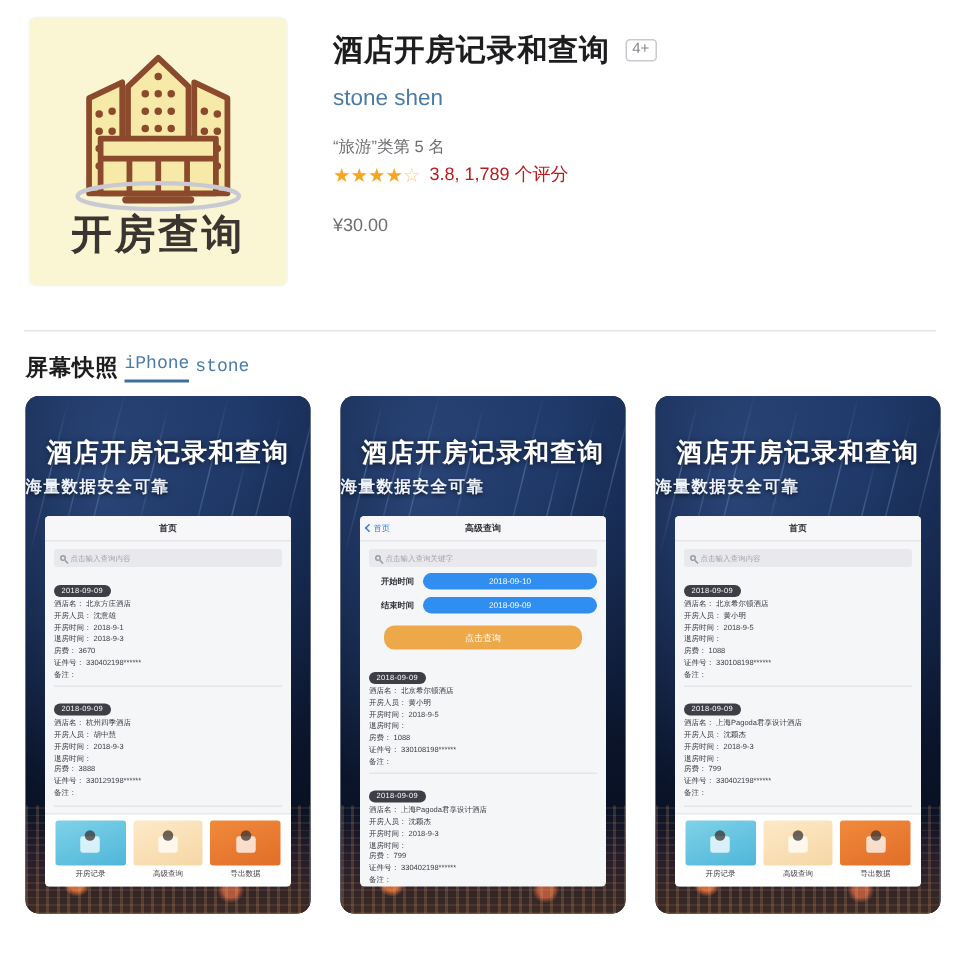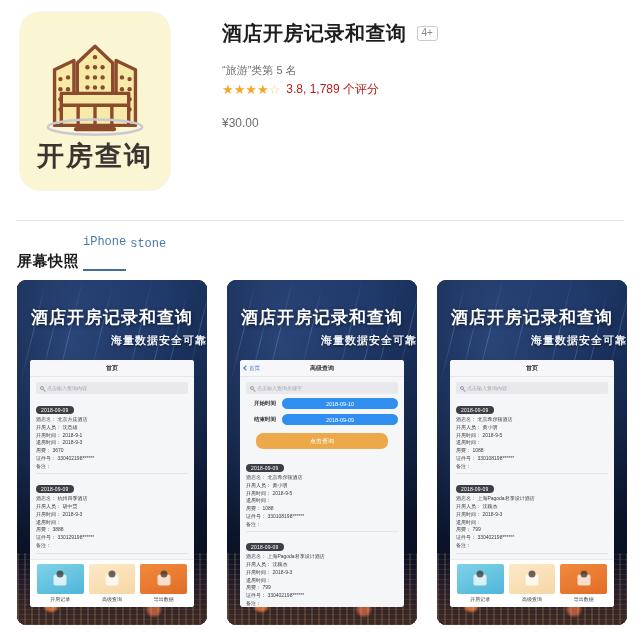--- a/index.html
+++ b/index.html
@@ -14,22 +14,22 @@
   .app-header {
     display: flex;
     padding: 12px 0 0 20px;
     height: 212px;
   }
   .icon-wrap {
     width: 178px; height: 178px;
     flex: 0 0 178px;
   }
   .app-icon {
-    width: 150px; height: 178px;
-    border-radius: 20px;
+    width: 171px; height: 178px;
+    border-radius: 4px;
     background: #faf5d2;
     position: relative;
     overflow: hidden;
     box-shadow: 0 0 0 1px rgba(0,0,0,0.04);
   }
   .app-icon svg { display: block; width: 100%; height: 100%; }
 
   .app-meta {
     padding-left: 24px;
     padding-top: 8px;
@@ -102,21 +102,21 @@
   }
   .shots-title {
     font-size: 15px;
     font-weight: bold;
     color: #1d1d1f;
     letter-spacing: .5px;
   }
   .shot-tab {
     font-size: 12px;
     color: #4a7ba7;
-    padding-bottom: 20px;
+    padding-bottom: 4px;
     cursor: pointer;
   }
   .shot-tab.active {
     border-bottom: 2px solid #3f6e99;
   }
 
   .shots-row {
     display: flex;
     gap: 20px;
   }
@@ -171,21 +171,21 @@
     font-family: "Liberation Serif", "DejaVu Serif", serif;
     font-weight: bold;
     font-size: 17px;
     color: #ffffff;
     letter-spacing: 1px;
     text-shadow: 0 1px 4px rgba(0,0,0,.6);
   }
   .shot-h2 {
     position: absolute;
     top: 53px; left: 0; right: 0;
-    text-align: right;
+    text-align: left;
     font-family: "Liberation Serif", "DejaVu Serif", serif;
     font-weight: bold;
     font-size: 11px;
     color: #eef3fb;
     letter-spacing: 1px;
     text-shadow: 0 1px 3px rgba(0,0,0,.6);
   }
 
   
   .phone-ui {
@@ -417,20 +417,21 @@
       </svg>
       <div style="position:absolute;left:0;right:0;bottom:16px;text-align:center;font-family:'Liberation Serif','DejaVu Serif',serif;font-weight:bold;font-size:27px;color:#3a3530;letter-spacing:2px;">开房查询</div>
     </div>
   </div>
 
   <div class="app-meta">
     <div class="title-row">
       <span class="app-title">酒店开房记录和查询</span>
       <span class="age-badge">4+</span>
     </div>
+    <div class="app-developer">stone shen</div>
     <div class="app-rank">“旅游”类第 5 名</div>
     <div class="rating-row">
       <span class="stars"><span class="star-on">★★★★</span><span class="star-off">☆</span></span>
       <span class="rating-text">3.8, 1,789 个评分</span>
     </div>
     <div class="app-price">¥30.00</div>
   </div>
 </div>
 
 <div class="divider"></div>

